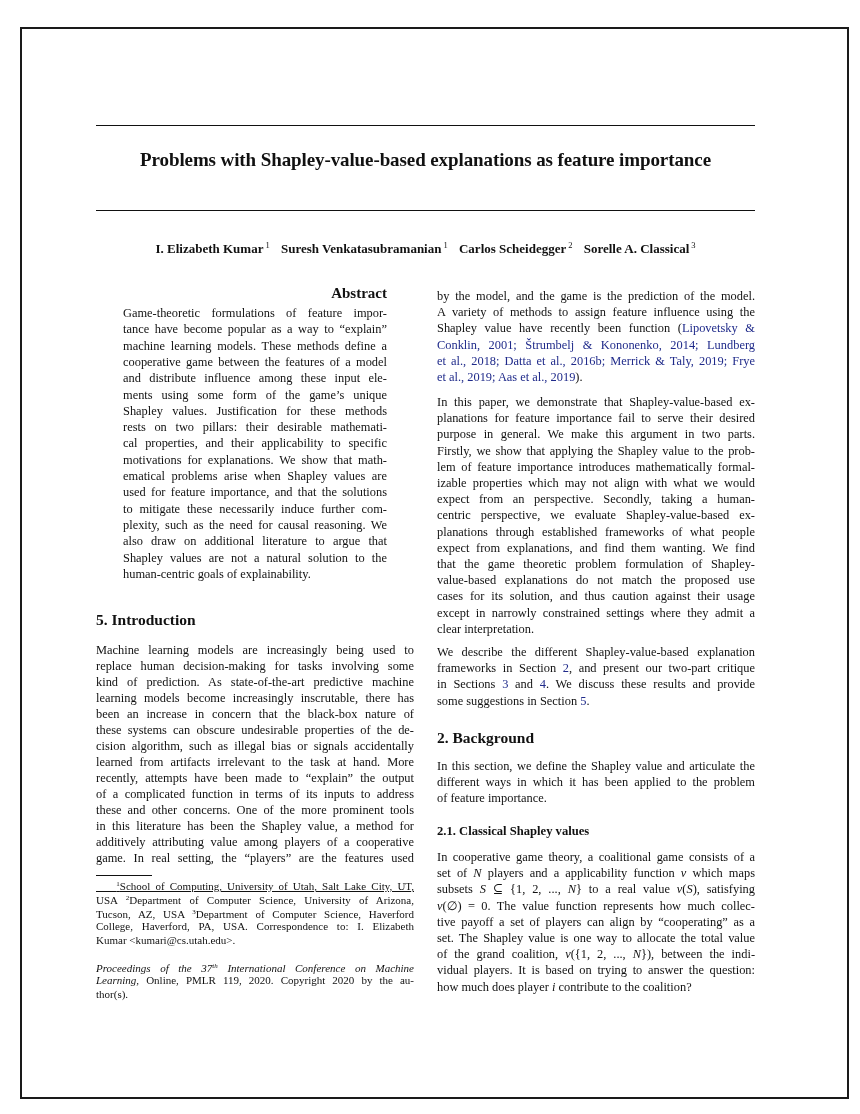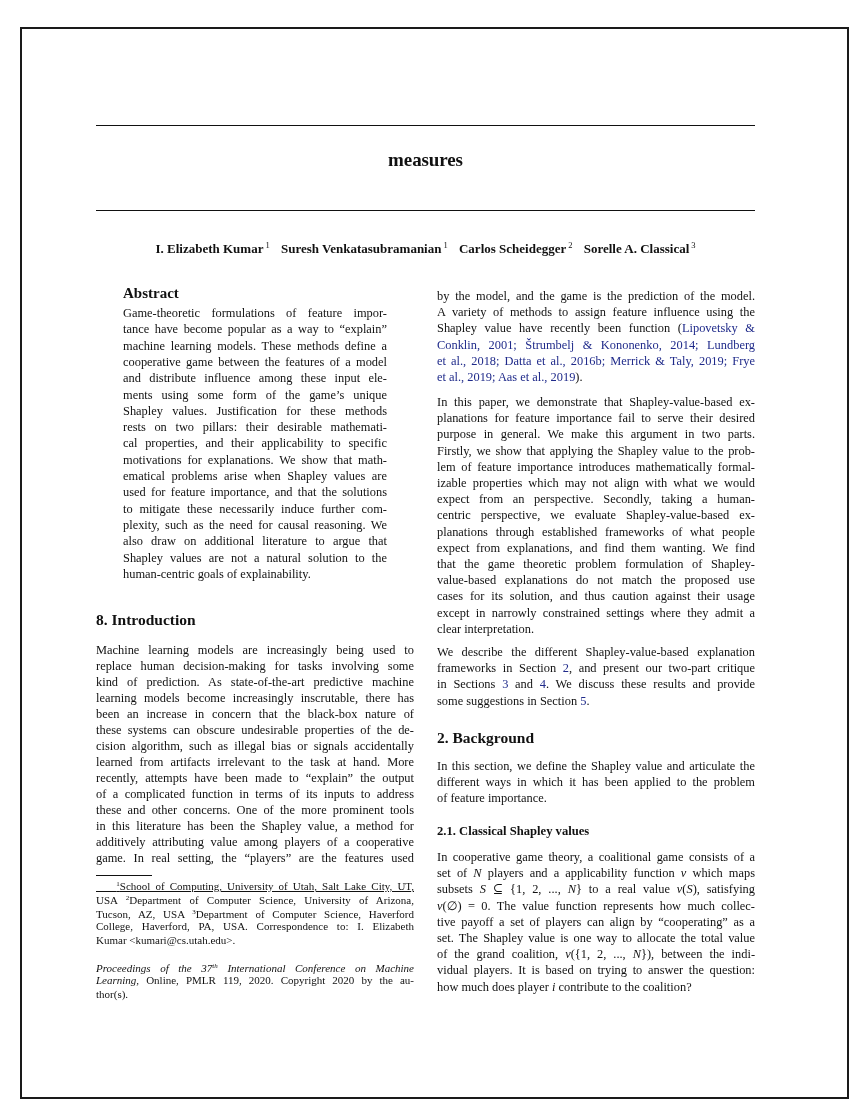--- a/index.html
+++ b/index.html
@@ -11,38 +11,38 @@
   .title { position:absolute; left:96px; width:659px; top:146px; text-align:center;
            font-weight:bold; font-size:19px; line-height:27px; letter-spacing:-0.1px; }
   .authors { position:absolute; left:96px; width:659px; top:240px; text-align:center;
              font-weight:bold; font-size:13px; white-space:nowrap; }
   .authors .au { margin:0 4px; }
   .authors sup { font-weight:normal; font-size:8.5px; vertical-align:5px; margin-left:2px; }
   .col { position:absolute; font-size:12.4px; }
   .line { position:absolute; left:0; white-space:nowrap; text-align:justify;
           text-align-last:justify; line-height:16px; height:16px; }
   .line.last { text-align-last:left; }
-  .abstract-head { position:absolute; left:123px; width:264px; top:285px; text-align:left;
+  .abstract-head { position:absolute; left:123px; width:264px; top:285px; text-align:right;
                    font-weight:bold; font-size:15px; }
   .h1 { position:absolute; font-weight:bold; font-size:15.5px; }
   .h2 { position:absolute; font-weight:bold; font-size:12.6px; }
   .cite { color:#1f2a8a; }
   .fnrule { position:absolute; left:96px; top:875px; width:56px; border-top:1px solid #111; }
   .fn { font-size:11px; }
   .fn sup { font-size:7px; vertical-align:4px; }
   i.m { font-style:italic; }
 </style>
 </head>
 <body>
 
 <div class="frame"></div>
 
 <div class="rule" style="top:125px"></div>
 <div class="title">
-  <div>measures</div>
+  <div>Problems with Shapley-value-based explanations as feature importance</div>
 </div>
 <div class="rule" style="top:210px"></div>
 
 <div class="authors">
   <span class="au"><span>I. Elizabeth Kumar</span><sup>1</sup></span>
   <span class="au"><span>Suresh Venkatasubramanian</span><sup>1</sup></span>
   <span class="au"><span>Carlos Scheidegger</span><sup>2</sup></span>
   <span class="au"><span>Sorelle A. Classical</span><sup>3</sup></span>
 </div>
 
@@ -60,21 +60,21 @@
   <div class="line" style="top:146.7px;width:264px">motivations for explanations. We show that math-</div>
   <div class="line" style="top:163px;width:264px">ematical problems arise when Shapley values are</div>
   <div class="line" style="top:179.3px;width:264px">used for feature importance, and that the solutions</div>
   <div class="line" style="top:195.6px;width:264px">to mitigate these necessarily induce further com-</div>
   <div class="line" style="top:211.9px;width:264px">plexity, such as the need for causal reasoning. We</div>
   <div class="line" style="top:228.2px;width:264px">also draw on additional literature to argue that</div>
   <div class="line" style="top:244.5px;width:264px">Shapley values are not a natural solution to the</div>
   <div class="line last" style="top:260.8px;width:264px">human-centric goals of explainability.</div>
 </div>
 
-<div class="h1" style="left:96px; top:611px;">8. Introduction</div>
+<div class="h1" style="left:96px; top:611px;">5. Introduction</div>
 <div class="col" style="left:96px; top:642px; width:318px;">
   <div class="line" style="top:0px;width:318px">Machine learning models are increasingly being used to</div>
   <div class="line" style="top:16px;width:318px">replace human decision-making for tasks involving some</div>
   <div class="line" style="top:32px;width:318px">kind of prediction.  As state-of-the-art predictive machine</div>
   <div class="line" style="top:48px;width:318px">learning models become increasingly inscrutable, there has</div>
   <div class="line" style="top:64px;width:318px">been an increase in concern that the black-box nature of</div>
   <div class="line" style="top:80px;width:318px">these systems can obscure undesirable properties of the de-</div>
   <div class="line" style="top:96px;width:318px">cision algorithm, such as illegal bias or signals accidentally</div>
   <div class="line" style="top:112px;width:318px">learned from artifacts irrelevant to the task at hand.  More</div>
   <div class="line" style="top:128px;width:318px">recently, attempts have been made to “explain” the output</div>

